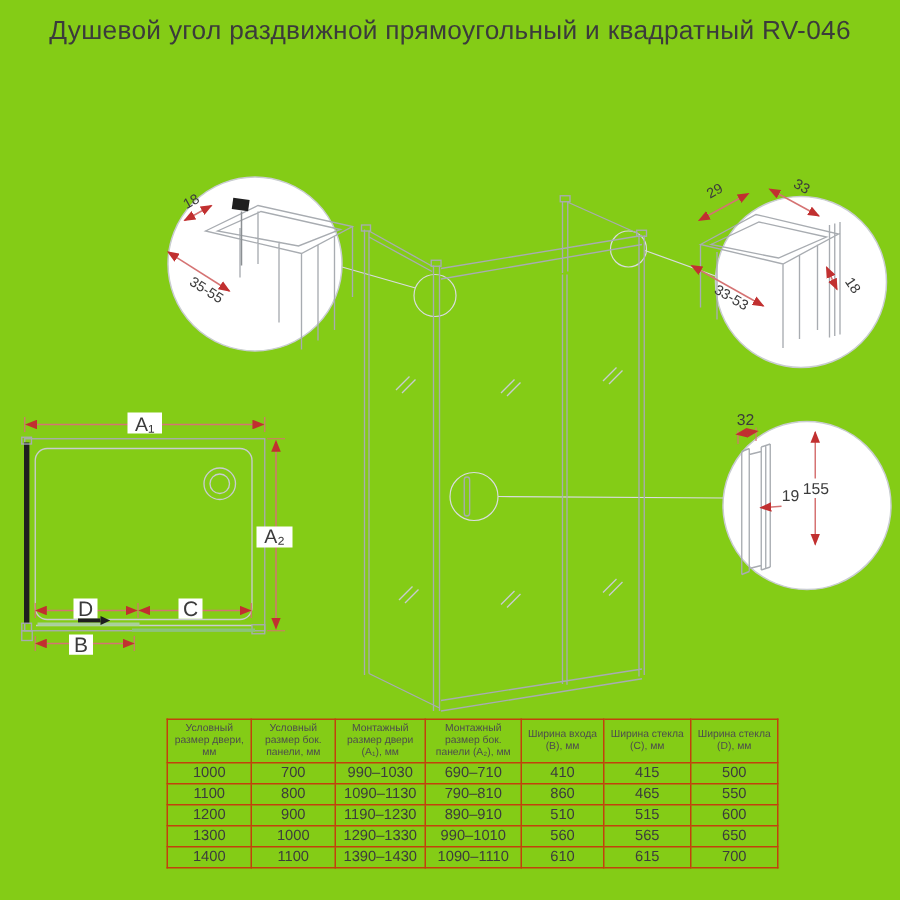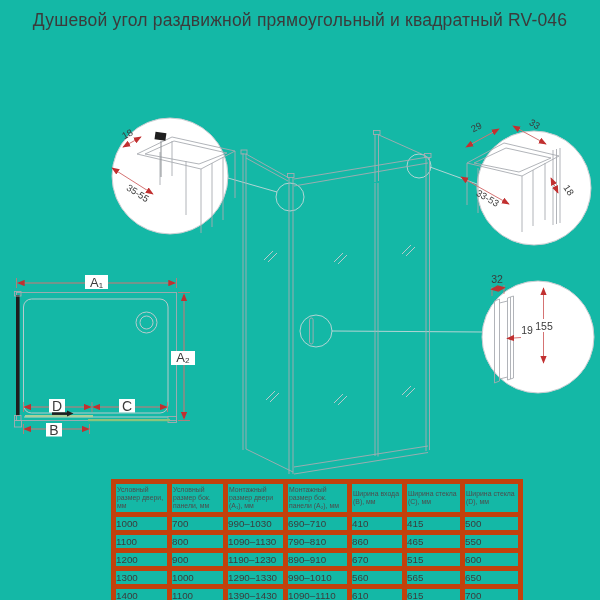--- a/index.html
+++ b/index.html
@@ -1,35 +1,35 @@
 <!DOCTYPE html>
 <html><head>
 <meta charset="utf-8">
 <style>
   html,body{margin:0;padding:0;background:#fff;}
-  .page{position:relative;width:600px;height:600px;background:#14b8a6;overflow:hidden;
+  .page{position:relative;width:600px;height:600px;background:#84cc16;overflow:hidden;
         font-family:"Liberation Sans","DejaVu Sans",sans-serif;color:#3d3d3d;}
   .title{position:absolute;top:9px;left:0;width:600px;text-align:center;
          font-size:17.5px;line-height:1.32;letter-spacing:.2px;color:#3b3b3b;}
   .drawing{position:absolute;left:0;top:0;}
   svg text{font-family:"Liberation Sans","DejaVu Sans",sans-serif;fill:#3b3b3b;}
   .sketch{stroke:#a8acb1;stroke-width:.9;fill:none;}
   .sketch-light{stroke:#c8ccd0;stroke-width:.9;fill:none;}
   .leader{stroke:#d9dcdf;stroke-width:.8;fill:none;}
   .bubble{stroke:#c9cdd1;stroke-width:1;fill:#fff;}
   .dim{stroke:#d57373;stroke-width:1;fill:none;}
   .tick{stroke:#d57373;stroke-width:.8;}
   .dimtxt{font-size:9.5px;}
   .dimtxt2{font-size:10.5px;}
   .plantxt{font-size:13px;}
   .planbig{font-size:14px;}
   .mask{fill:#fff;}
   .table-wrap{position:absolute;left:111px;top:479px;}
   table{border-collapse:collapse;table-layout:fixed;}
-  th,td{border:5px solid #c2410c;text-align:left;vertical-align:middle;}
+  th,td{border:1px solid #c2410c;text-align:center;vertical-align:middle;}
   th{font-size:6.9px;font-weight:400;line-height:1.15;padding:2px 1px;color:#4d4d4d;}
   td{font-size:9.8px;height:13px;padding:0;color:#3c3c3c;}
 </style>
 </head>
 <body>
 
 <div class="page">
 
   <div class="title">
     <div>Душевой угол раздвижной прямоугольный и квадратный RV-046</div>
@@ -213,21 +213,21 @@
             <td>790–810</td>
             <td>860</td>
             <td>465</td>
             <td>550</td>
           </tr>
           <tr>
             <td>1200</td>
             <td>900</td>
             <td>1190–1230</td>
             <td>890–910</td>
-            <td>670</td>
+            <td>510</td>
             <td>515</td>
             <td>600</td>
           </tr>
           <tr>
             <td>1300</td>
             <td>1000</td>
             <td>1290–1330</td>
             <td>990–1010</td>
             <td>560</td>
             <td>565</td>

